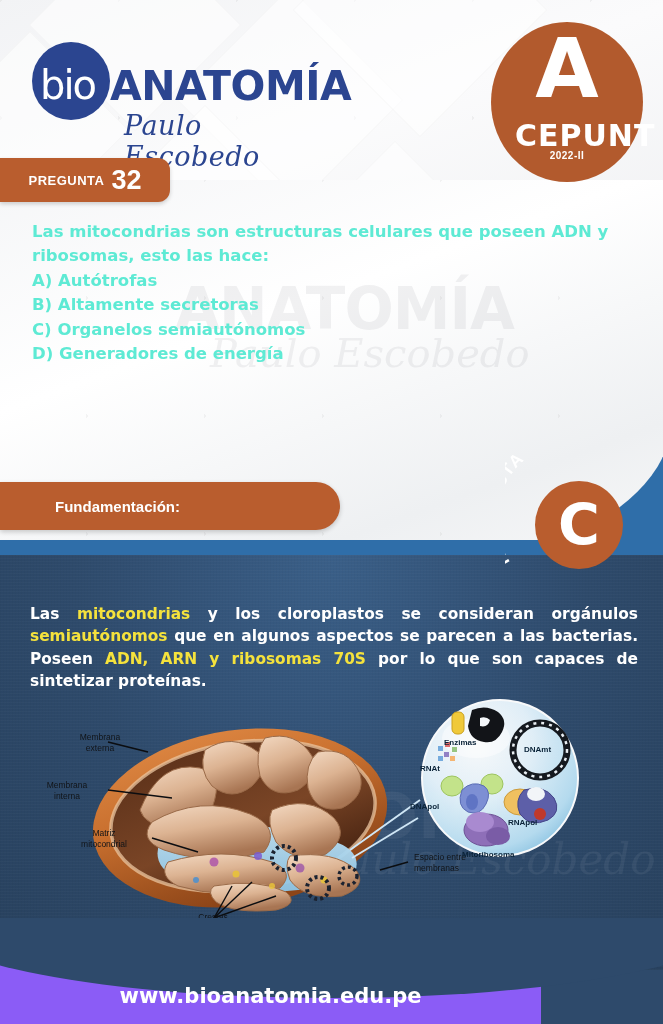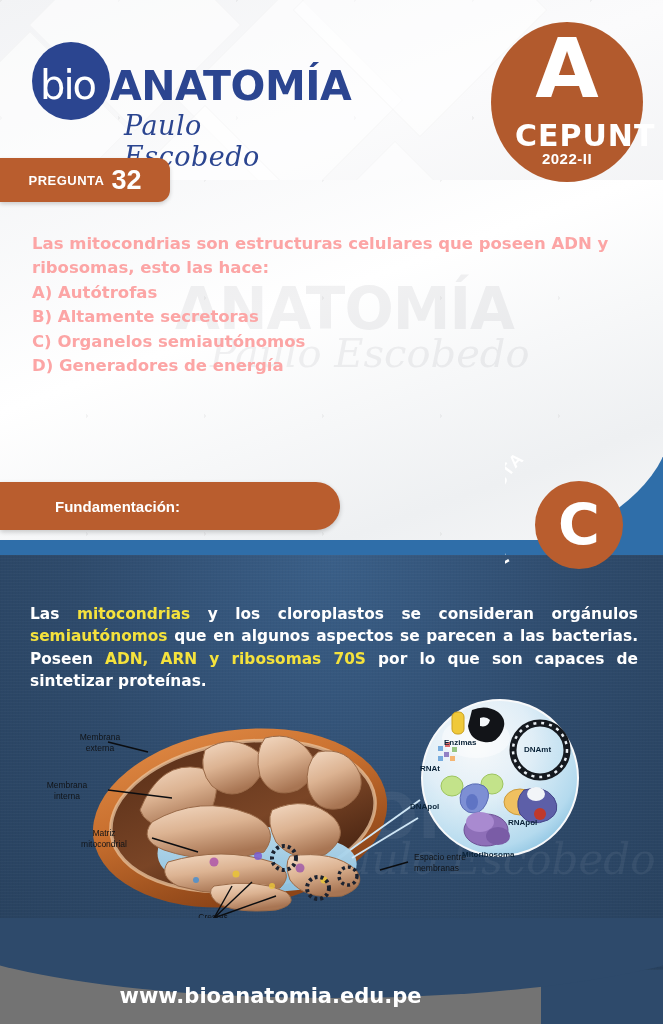--- a/index.html
+++ b/index.html
@@ -132,21 +132,21 @@
     font-family:"DejaVu Sans", sans-serif;
   }
   .cepunt-name {
     position:absolute; left:0; right:0; top:96px;
     font-size:30px; font-weight:bold; letter-spacing:1px;
     font-family:"DejaVu Sans", sans-serif;
     margin-left:24px;
   }
   .cepunt-year {
     position:absolute; left:0; right:0; top:128px;
-    font-size:15px; font-weight:bold; letter-spacing:0.5px;
+    font-size:10px; font-weight:bold; letter-spacing:0.5px;
   }
 
   
   .pregunta-tab {
     position:absolute;
     left:0; top:158px;
     width:170px; height:44px;
     background:#b95d2e;
     border-radius:0 12px 12px 0;
     display:flex; align-items:center; justify-content:center;
@@ -184,23 +184,23 @@
   .wm-bot-sub {
     left:320px; top:835px;
     color:rgba(255,255,255,0.06);
     font-size:42px; font-style:italic;
     font-family:"DejaVu Serif", serif;
   }
 
   
   .question {
     position:absolute;
-    left:32px; top:232px;
+    left:32px; top:220px;
     width:600px;
-    color:#fca5a5;
+    color:#5eead4;
     font-size:16.5px;
     font-weight:bold;
     line-height:1.48;
     font-family:"DejaVu Sans", sans-serif;
   }
   .question .stem { display:block; }
   .question .opt  { display:block; }
 
   
   .fund {
@@ -279,21 +279,21 @@
     font-weight:bold;
     font-family:"Liberation Sans", sans-serif;
     white-space:nowrap;
   }
 
   
   .footer {
     position:absolute;
     left:0; bottom:0;
     width:541px; height:70px;
-    background:#737373;
+    background:#8b5cf6;
   }
   .footer-arc {
     position:absolute;
     left:-80px; top:-36px;
     width:823px; height:80px;
     background:#2e4a6b;
     border-radius:0 0 50% 50% / 0 0 100% 100%;
   }
   .footer-url {
     position:absolute;

